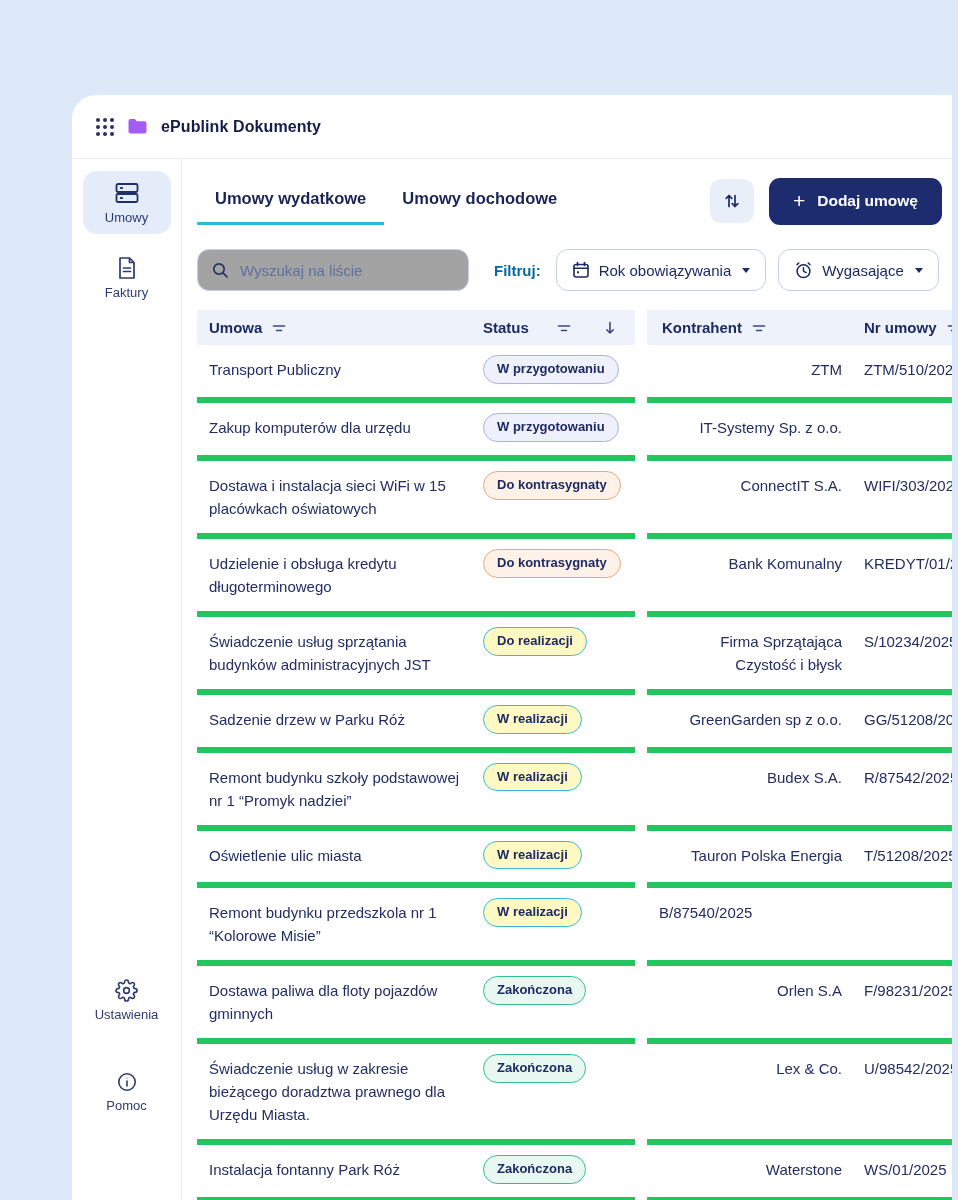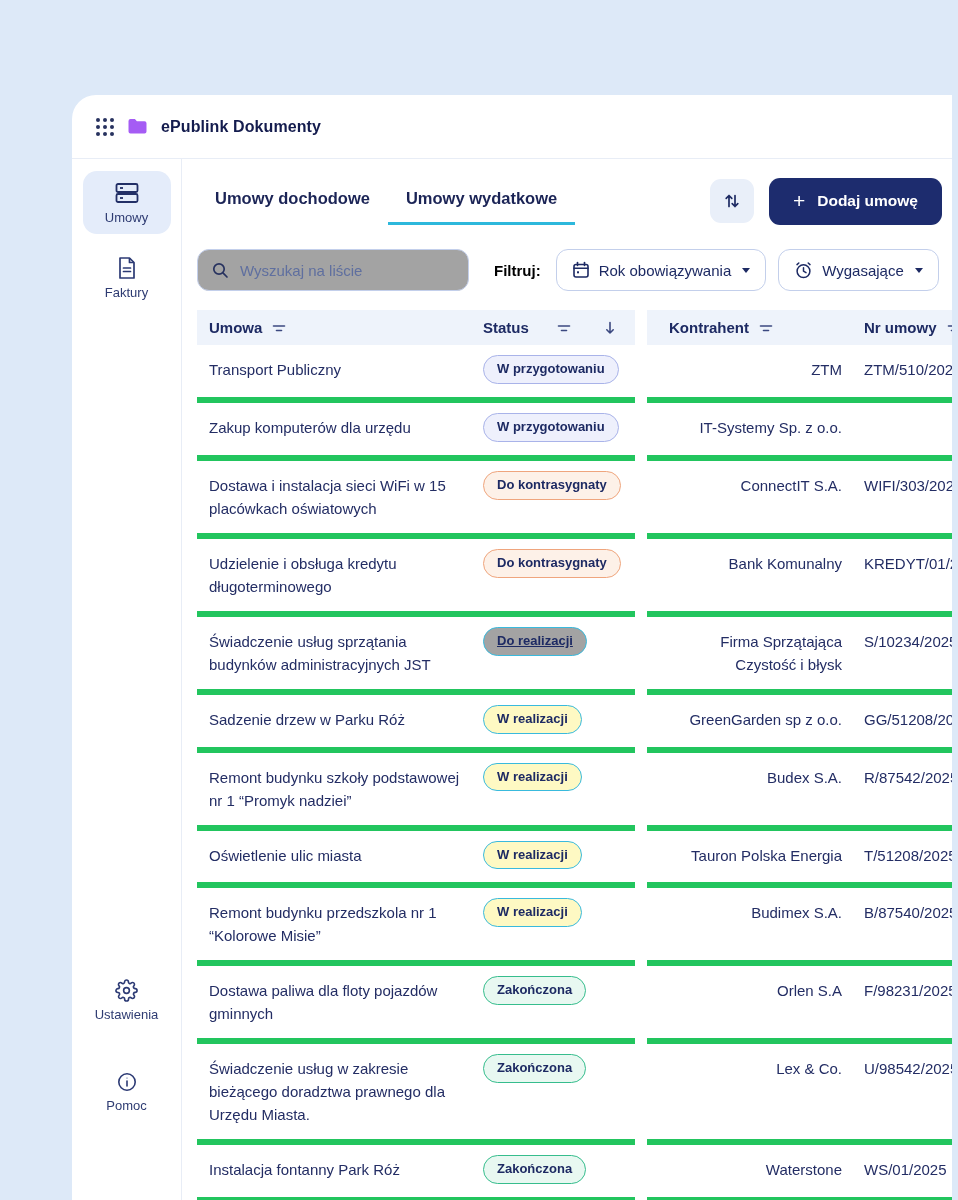--- a/index.html
+++ b/index.html
@@ -59,21 +59,21 @@
   .filter-row{display:flex;align-items:center;margin-bottom:19px;}
   .search-box{
     width:272px;height:42px;box-sizing:border-box;border:1px solid #c3cfeb;border-radius:12px;
     display:flex;align-items:center;gap:9px;padding:0 13px;background:#a3a3a3;
   }
   .search-box input{
     border:none;outline:none;flex:1;font-size:15px;color:#1d2a63;background:transparent;
     font-family:"Liberation Sans",sans-serif;min-width:0;
   }
   .search-box input::placeholder{color:#5f6f9f;}
-  .filtruj{margin-left:25px;font-size:15px;font-weight:700;color:#000000;}
+  .filtruj{margin-left:25px;font-size:15px;font-weight:700;color:#0369a1;}
   .pill{
     margin-left:15px;height:42px;box-sizing:border-box;border:1px solid #c3cfeb;border-radius:12px;
     display:flex;align-items:center;gap:9px;padding:0 15px;background:#fff;cursor:pointer;
     font-size:15px;font-weight:500;color:#1d2a63;white-space:nowrap;
   }
   .pill + .pill{margin-left:12px;}
   .caret{width:0;height:0;border-left:4.5px solid transparent;border-right:4.5px solid transparent;border-top:5.5px solid #1d2a63;margin-left:2px;}
   
   .t-row{display:flex;}
   .t-left{width:438px;flex:0 0 438px;display:flex;box-sizing:border-box;}
@@ -82,31 +82,31 @@
   .thead .t-left,.thead .t-right{background:#eef3fb;}
   .tbody .t-left,.tbody .t-right{border-bottom:6px solid #22c55e;}
   .hcell{display:flex;align-items:center;gap:9px;padding:9px 0;font-size:15px;font-weight:700;color:#1d2a63;cursor:pointer;box-sizing:border-box;}
   .cell{padding:13px 0;box-sizing:border-box;font-size:15px;font-weight:500;line-height:23px;color:#232d64;}
   .c-umowa{flex:1;min-width:0;padding-left:12px;padding-right:20px;}
   .c-status{width:152px;flex:0 0 152px;padding-top:10px;}
   .c-kontr{width:205px;flex:0 0 205px;padding-left:15px;padding-right:10px;text-align:right;}
   .c-nr{flex:1;min-width:0;padding-left:12px;white-space:nowrap;}
   .h-umowa{flex:1;padding-left:12px;}
   .h-status{width:152px;flex:0 0 152px;gap:27px;}
-  .h-kontr{width:205px;flex:0 0 205px;padding-left:22px;}
+  .h-kontr{width:205px;flex:0 0 205px;padding-left:15px;}
   .h-nr{flex:1;padding-left:12px;white-space:nowrap;overflow:hidden;}
   .t-row.clickable{cursor:pointer;}
   
   .badge{
     display:inline-block;padding:4px 13px;border-radius:999px;border:1.5px solid;
     font-size:13px;font-weight:700;color:#1d2a63;line-height:1.45;white-space:nowrap;
   }
   .badge-prep{background:#eef0fc;border-color:#a9b3e9;}
   .badge-counter{background:#fdf1e8;border-color:#efa57d;}
-  .badge-ready{background:#a3a3a3;border-color:#39badd;text-decoration:underline;}
+  .badge-ready{background:#fef9c3;border-color:#39badd;}
   .badge-active{background:#fef9c3;border-color:#39badd;}
   .badge-done{background:#e8f8f1;border-color:#36bd8d;}
   svg{display:block;}
 </style>
 </head>
 <body>
 
 <div class="card">
 
   <div class="appbar">
@@ -174,22 +174,22 @@
             </svg>
           </span>
           <span class="lbl">Pomoc</span>
         </div>
       </div>
     </div>
 
     <div class="main">
 
       <div class="tabs-row">
+        <div class="tab active">Umowy wydatkowe</div>
         <div class="tab">Umowy dochodowe</div>
-        <div class="tab active">Umowy wydatkowe</div>
         <div class="sort-btn">
           <span>
             <svg width="20" height="20" viewBox="0 0 20 20" fill="none" stroke="#1d2a63" stroke-width="1.7" stroke-linecap="round" stroke-linejoin="round">
               <path d="M7 15.5 V4.5 M7 4.5 L4.2 7.3 M7 4.5 L9.8 7.3"></path>
               <path d="M13 4.5 V15.5 M13 15.5 L10.2 12.7 M13 15.5 L15.8 12.7"></path>
             </svg>
           </span>
         </div>
         <div class="add-btn">
           <span class="plus">+</span>
@@ -382,21 +382,20 @@
     </div>
   </div>
 
   <div class="t-row clickable">
     <div class="t-left">
       <div class="cell c-umowa"><span>Remont budynku przedszkola nr 1 “Kolorowe Misie”</span></div>
       <div class="cell c-status"><span class="badge badge-active">W realizacji</span></div>
     </div>
     <div class="t-gap"></div>
     <div class="t-right">
-      <div class="cell c-kontr"><span>Budimex S.A.</span></div>
       <div class="cell c-nr"><span>B/87540/2025</span></div>
     </div>
   </div>
 
   <div class="t-row clickable">
     <div class="t-left">
       <div class="cell c-umowa"><span>Dostawa paliwa dla floty pojazdów gminnych</span></div>
       <div class="cell c-status"><span class="badge badge-done">Zakończona</span></div>
     </div>
     <div class="t-gap"></div>

